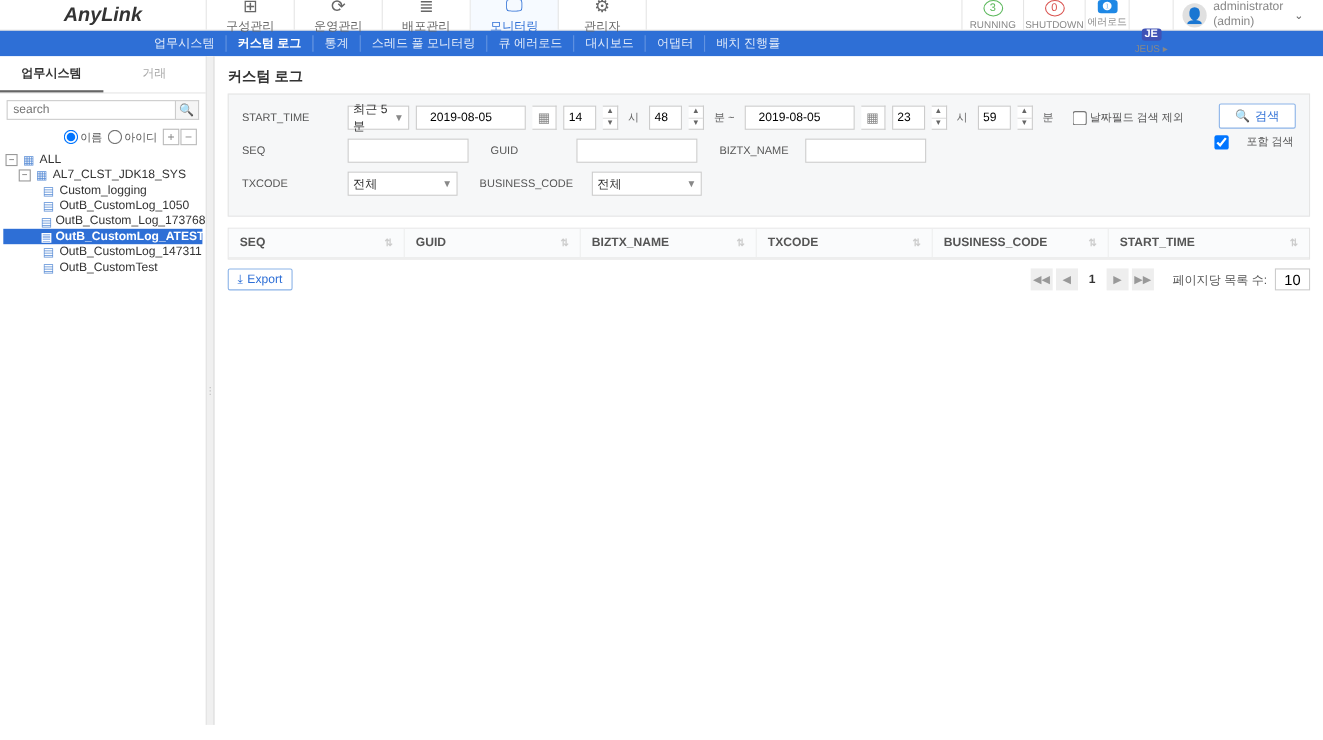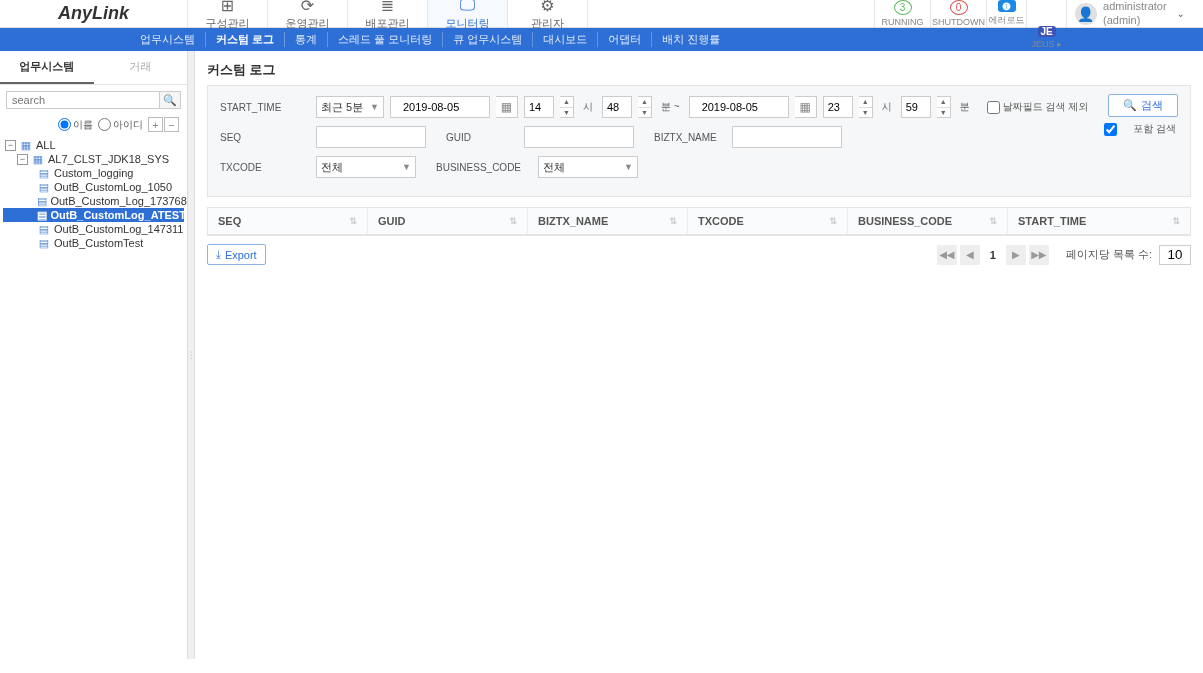--- a/index.html
+++ b/index.html
@@ -154,21 +154,21 @@
       <span class="user-chevron">⌄</span>
     </div>
   </div>
 </div>
 
 <div class="subnav">
   <div class="subnav-item">업무시스템</div>
   <div class="subnav-item active">커스텀 로그</div>
   <div class="subnav-item">통계</div>
   <div class="subnav-item">스레드 풀 모니터링</div>
-  <div class="subnav-item">큐 업무시스템</div>
+  <div class="subnav-item">큐 에러로드</div>
   <div class="subnav-item">대시보드</div>
   <div class="subnav-item">어댑터</div>
   <div class="subnav-item">배치 진행률</div>
 </div>
 
 <div class="content">
 
   <div class="sidebar">
     <div class="sidebar-tabs">
       <div class="sidebar-tab active">업무시스템</div>
@@ -229,21 +229,21 @@
   </div>
 
   <div class="splitter">⋮</div>
 
   <div class="main">
     <div class="page-title">커스텀 로그</div>
 
     <div class="filter-panel">
       <div class="filter-row">
         <div class="filter-label">START_TIME</div>
-        <div class="sel" style="width:68px">
+        <div class="sel" style="width:56px">
             <span>최근 5분</span>
             <span class="sel-arrow">▼</span>
           </div>
         <input class="inp date-input" value="2019-08-05" style="">
         <div class="cal-btn">▦</div>
         <input class="inp spinner" value="14" style="">
         <div class="spin-btns">
             <span>▲</span>
             <span>▼</span>
           </div>

